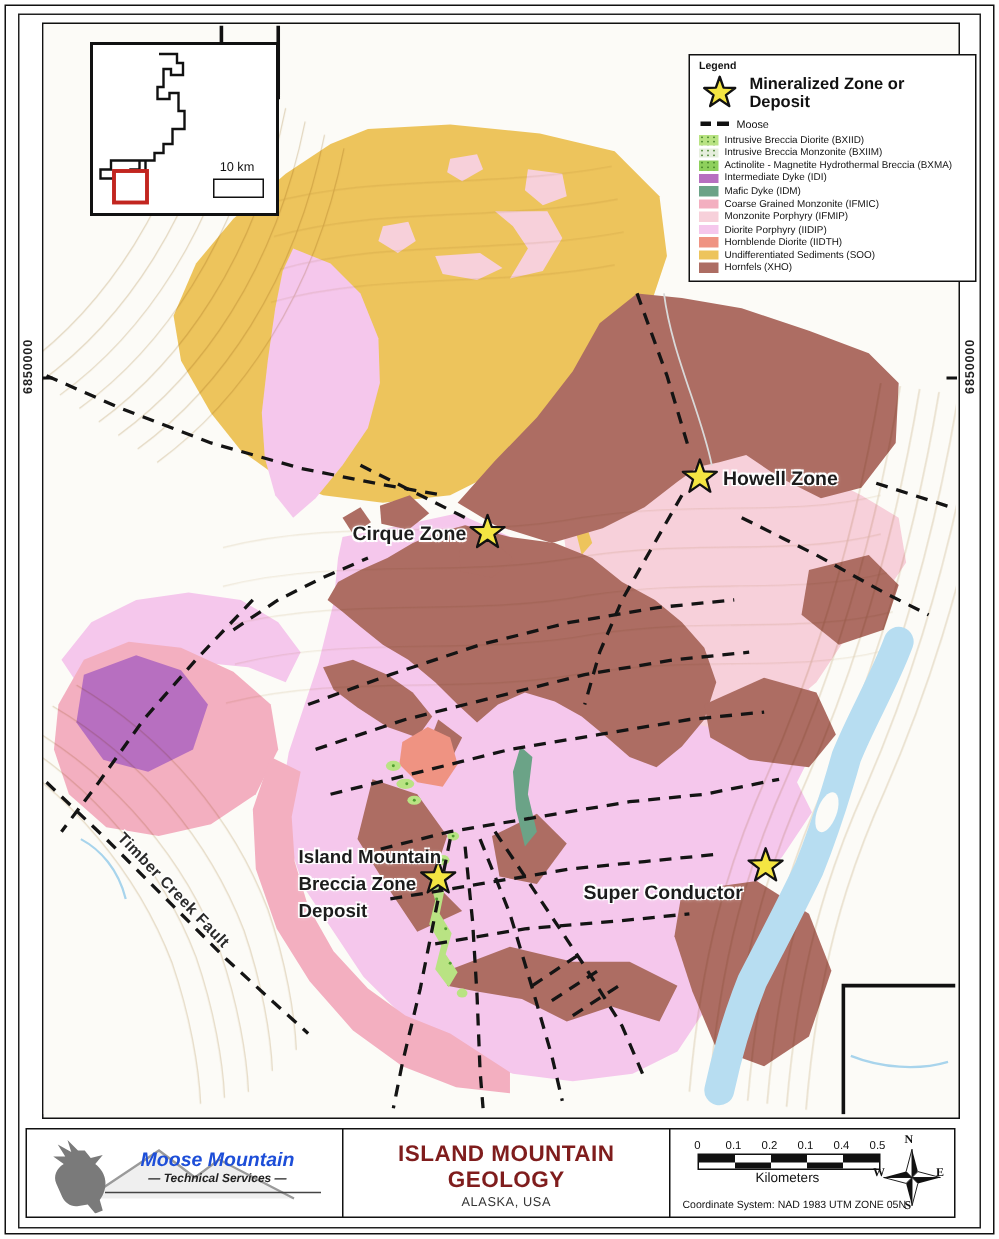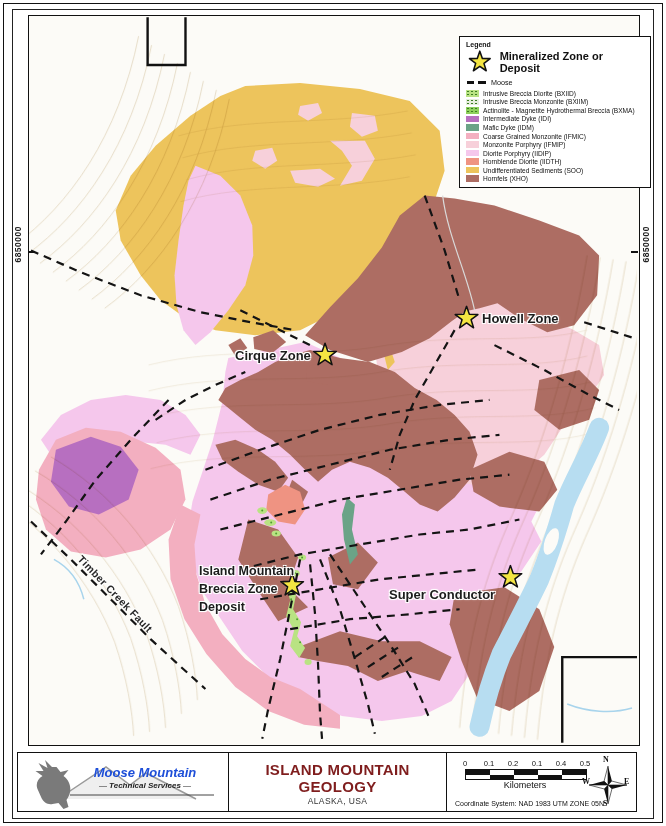--- a/index.html
+++ b/index.html
@@ -241,20 +241,28 @@
     <div class="zone-label" style="font-size:12.5px;line-height:18px;">Deposit</div>
   </div>
   <div class="abs zone-label" style="left:389px;top:568px;margin-top:19px;">Super Conductor</div>
   <div class="abs fault-label" style="left:80px;top:551px;">Timber Creek Fault</div>
 
   <div class="abs coord" style="left:13px;top:226px;">6850000</div>
   <div class="abs coord" style="left:641px;top:226px;">6850000</div>
   <div class="abs tick" style="left:28px;top:251px;"></div>
   <div class="abs tick" style="left:631px;top:251px;"></div>
 
+  <div class="abs" id="inset">
+    <svg width="118" height="108" viewBox="0 0 118 108">
+      <path d="M44,6 L56,6 56,12 60,12 60,20 52,20 52,16 47,16 47,28 43,28 43,36 51,36 51,32 57,32 57,44 61,44 61,56 53,56 53,66 47,66 47,72 41,72 41,77 12,77 12,83 5,83 5,89 25,89 25,83 31,83 31,77 35,77 35,85 29,85 29,89 25,89" fill="none" stroke="#111" stroke-width="1.6"></path>
+      <rect x="14" y="84" width="22" height="21" fill="#fff" stroke="#c2251f" stroke-width="2.6"></rect>
+    </svg>
+    <div class="km">10 km</div>
+    <div class="km-bar"></div>
+  </div>
 
   <div class="abs" id="legend">
     <div class="ltitle">Legend</div>
     <div class="star-row">
       <svg width="24" height="24" viewBox="-12 -12 24 24">
         <polygon points="0,-11 2.6,-3.6 10.5,-3.4 4.2,1.4 6.5,8.9 0,4.4 -6.5,8.9 -4.2,1.4 -10.5,-3.4 -2.6,-3.6" fill="#f4e542" stroke="#111" stroke-width="1.6" stroke-linejoin="round"></polygon>
       </svg>
       <span class="txt">Mineralized Zone or Deposit</span>
     </div>
     <div class="fault-row">

